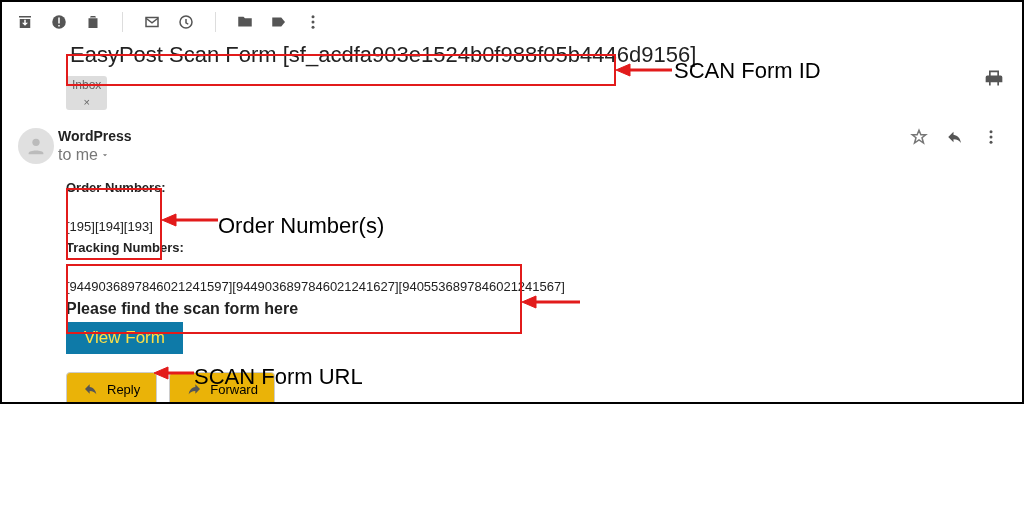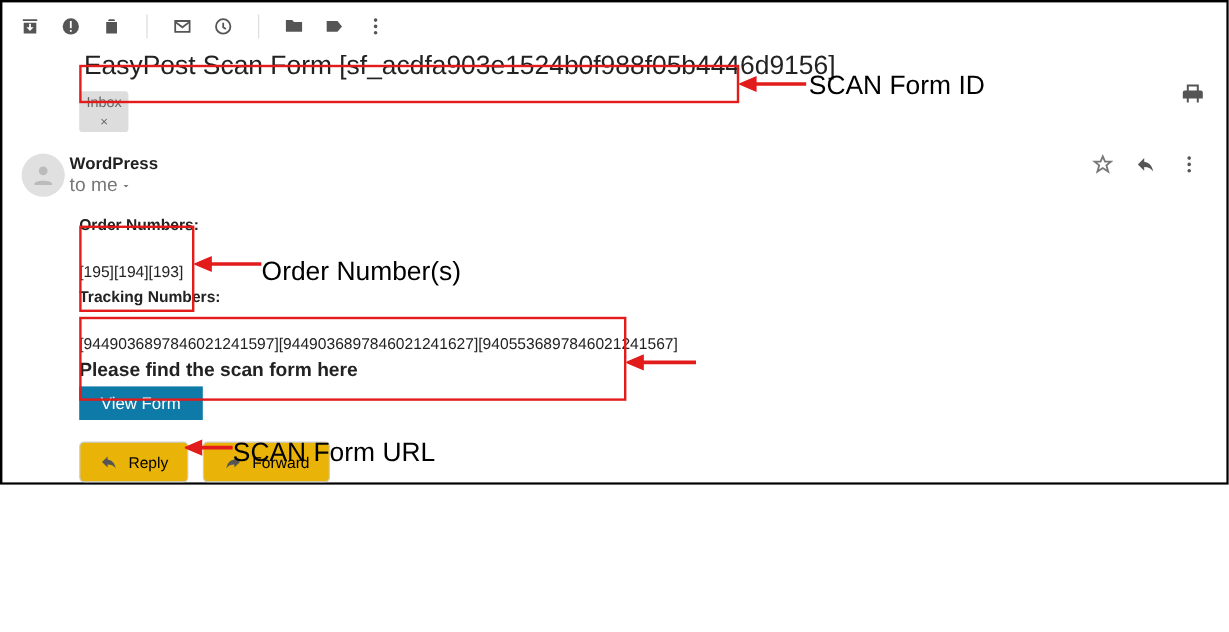--- a/index.html
+++ b/index.html
@@ -16,21 +16,21 @@
   .avatar { width:36px; height:36px; border-radius:50%; background:#e0e0e0; flex:0 0 36px; display:flex; align-items:center; justify-content:center; }
   .avatar svg { fill:#bbb; }
   .sender-info { margin-left:4px; flex:1 1 auto; }
   .sender-name { font-weight:bold; font-size:14px; }
   .to-line { font-size:16px; color:#777; margin-top:2px; display:inline-flex; align-items:center; gap:2px; }
   .right-icons { display:flex; align-items:center; gap:18px; padding-right:6px; }
   .body-area { padding:10px 16px 0 64px; font-size:13px; }
   .body-area .section-label { font-weight:bold; margin-top:6px; }
   .body-area .section-values { margin-top:24px; margin-bottom:6px; }
   .hint-text { font-weight:bold; font-size:16px; margin-top:4px; }
-  .view-form-btn { display:inline-block; background:#0e7aa8; color:#ffffff; font-size:14px; padding:6px 18px; border:none; margin-top:4px; cursor:pointer; }
+  .view-form-btn { display:inline-block; background:#0e7aa8; color:#fde047; font-size:17px; padding:6px 18px; border:none; margin-top:4px; cursor:pointer; }
   .reply-row { margin-top:18px; display:flex; gap:12px; }
   .pill-btn { border:1px solid #ccc; border-radius:4px; background:#eab308; padding:8px 16px; font-size:13px; display:inline-flex; align-items:center; gap:8px; cursor:pointer; }
   .pill-btn svg { fill:#555; }
 
   
   .anno-box { position:absolute; border:2px solid #e21b1b; box-sizing:border-box; pointer-events:none; }
   .anno-label { position:absolute; color:#000000; font-size:22px; pointer-events:none; white-space:nowrap; }
   .anno-arrow { position:absolute; pointer-events:none; }
   .anno-arrow svg line, .anno-arrow svg polygon { stroke:#e21b1b; fill:#e21b1b; }
 

